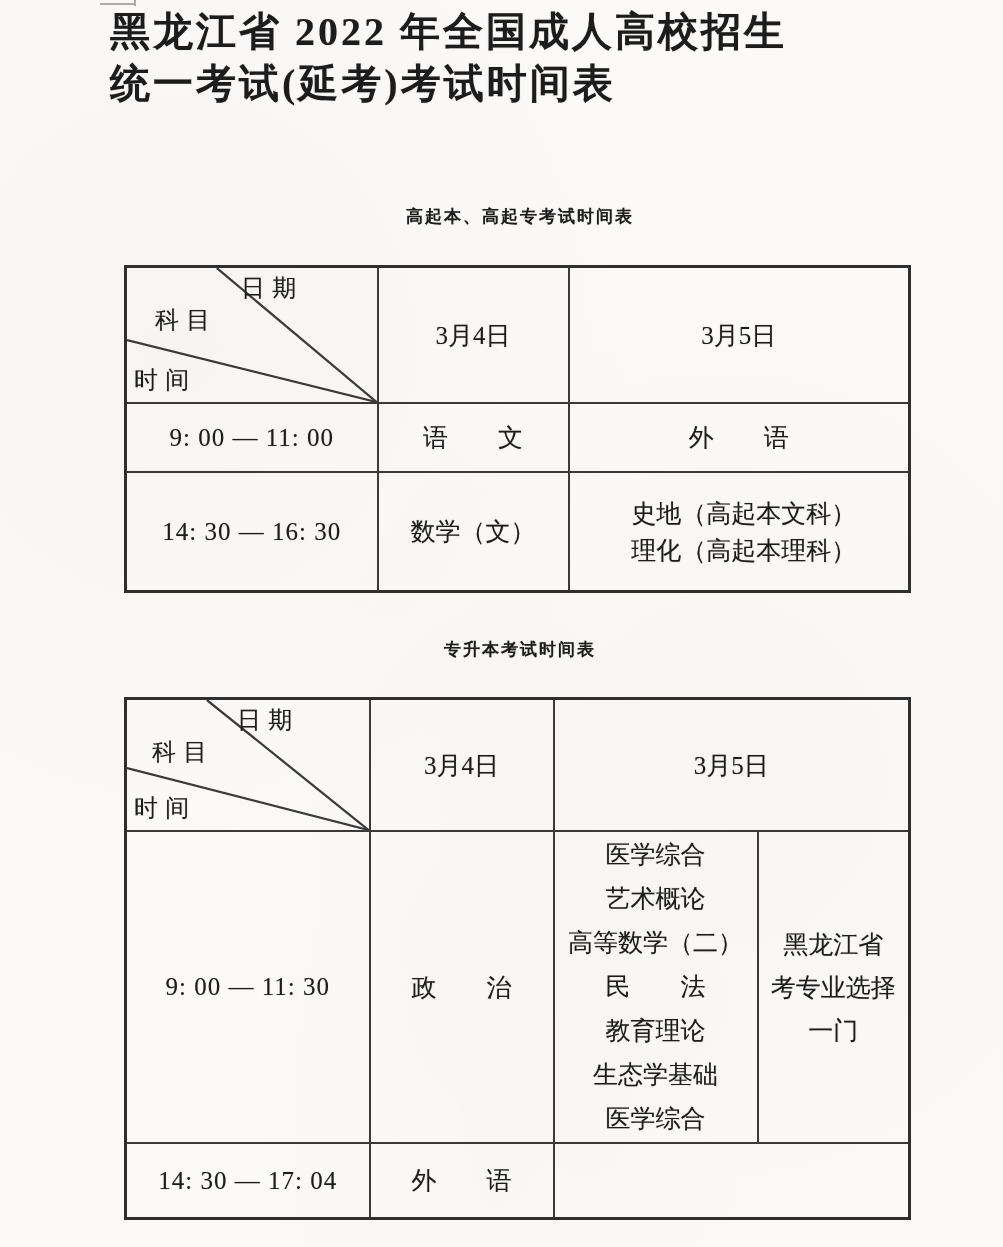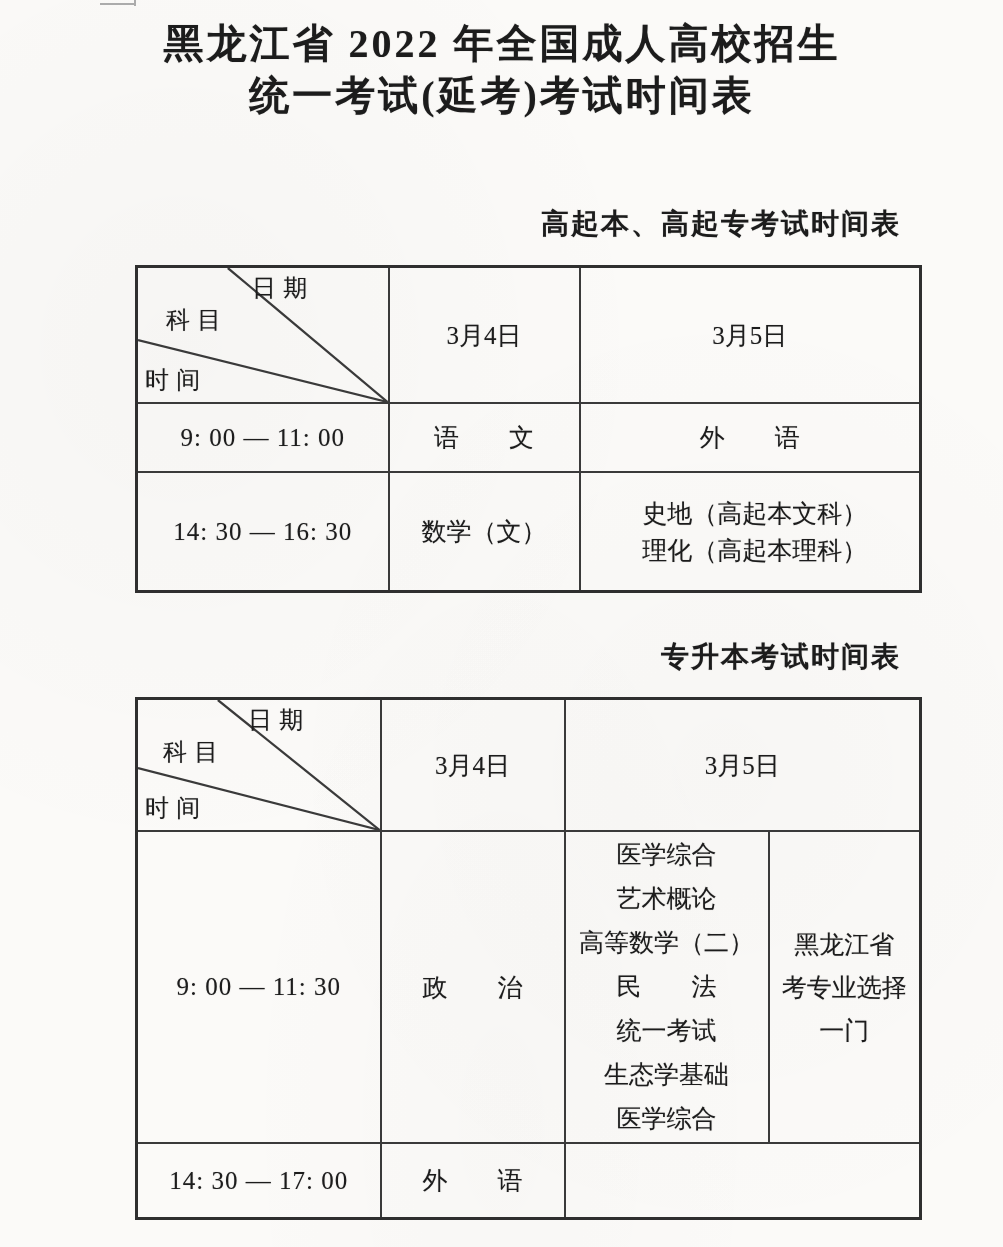--- a/index.html
+++ b/index.html
@@ -18,36 +18,36 @@
       radial-gradient(ellipse at 50% 90%, rgba(0,0,0,0.012), transparent 40%),
       #fbfaf8;
     overflow:hidden;
     text-shadow:0 0 1px rgba(40,40,40,0.35);
   }
   
   .artifact-h{position:absolute;left:100px;top:3px;width:36px;height:2px;background:#ababab;}
   .artifact-v{position:absolute;left:134px;top:0;width:2px;height:6px;background:#ababab;}
 
   .title-block{
-    position:absolute;left:110px;top:18px;width:784px;
-    text-align:center;font-weight:bold;
+    position:absolute;left:110px;top:6px;width:784px;
+    text-align:left;font-weight:bold;
   }
   .title-line{font-size:40px;line-height:52px;letter-spacing:3px;}
   .title-line + .title-line{margin-top:0;}
 
   .caption{
-    position:absolute;left:117px;width:784px;
-    text-align:right;font-weight:bold;
-    font-size:28px;letter-spacing:2px;
+    position:absolute;left:128px;width:784px;
+    text-align:center;font-weight:bold;
+    font-size:17px;letter-spacing:2px;
   }
   .caption-1{top:205px;}
   .caption-2{top:638px;}
 
   table.sched{
-    position:absolute;left:135px;
+    position:absolute;left:124px;
     border-collapse:collapse;table-layout:fixed;
     border:3px solid #2f2f2f;
     padding-left:40px;
   }
   table.t1{top:265px;}
   table.t2{top:697px;}
   table.sched td{
     border:2px solid #3a3a3a;
     text-align:center;vertical-align:middle;
     font-size:25px;
@@ -147,31 +147,31 @@
         <td colspan="2">3月5日</td>
       </tr>
       <tr>
         <td class="time-cell" style="height:310px;">9: 00 — 11: 30</td>
         <td>政　　治</td>
         <td class="subjects-cell">
           <div>医学综合</div>
           <div>艺术概论</div>
           <div>高等数学（二）</div>
           <div>民　　法</div>
-          <div>统一考试</div>
+          <div>教育理论</div>
           <div>生态学基础</div>
           <div>医学综合</div>
         </td>
         <td class="note-cell">
           <div>黑龙江省</div>
           <div>考专业选择</div>
           <div>一门</div>
         </td>
       </tr>
       <tr>
-        <td class="time-cell" style="height:73px;">14: 30 — 17: 00</td>
+        <td class="time-cell" style="height:73px;">14: 30 — 17: 04</td>
         <td>外　　语</td>
         <td colspan="2"></td>
       </tr>
     </tbody>
   </table>
 
 </div>
 
 </body></html>

